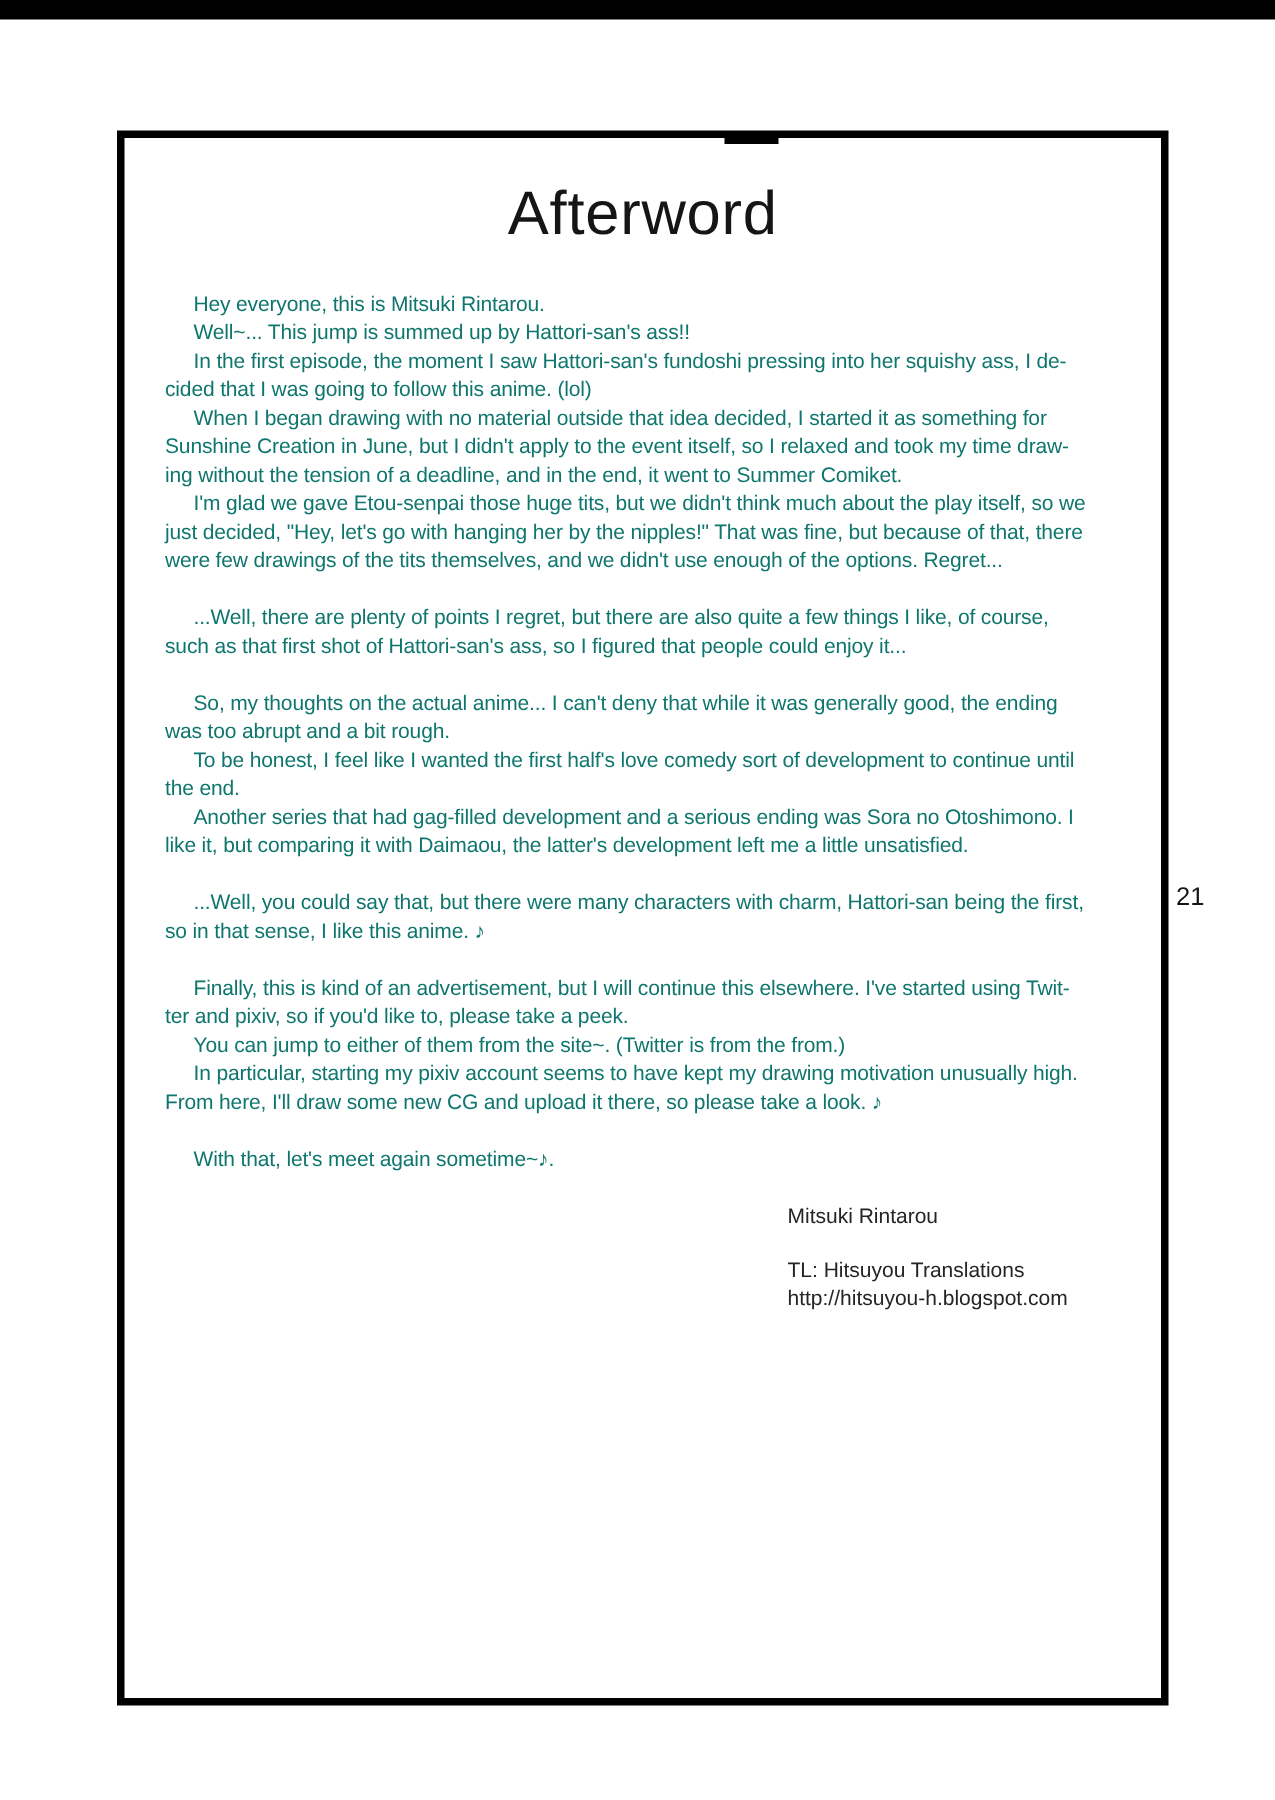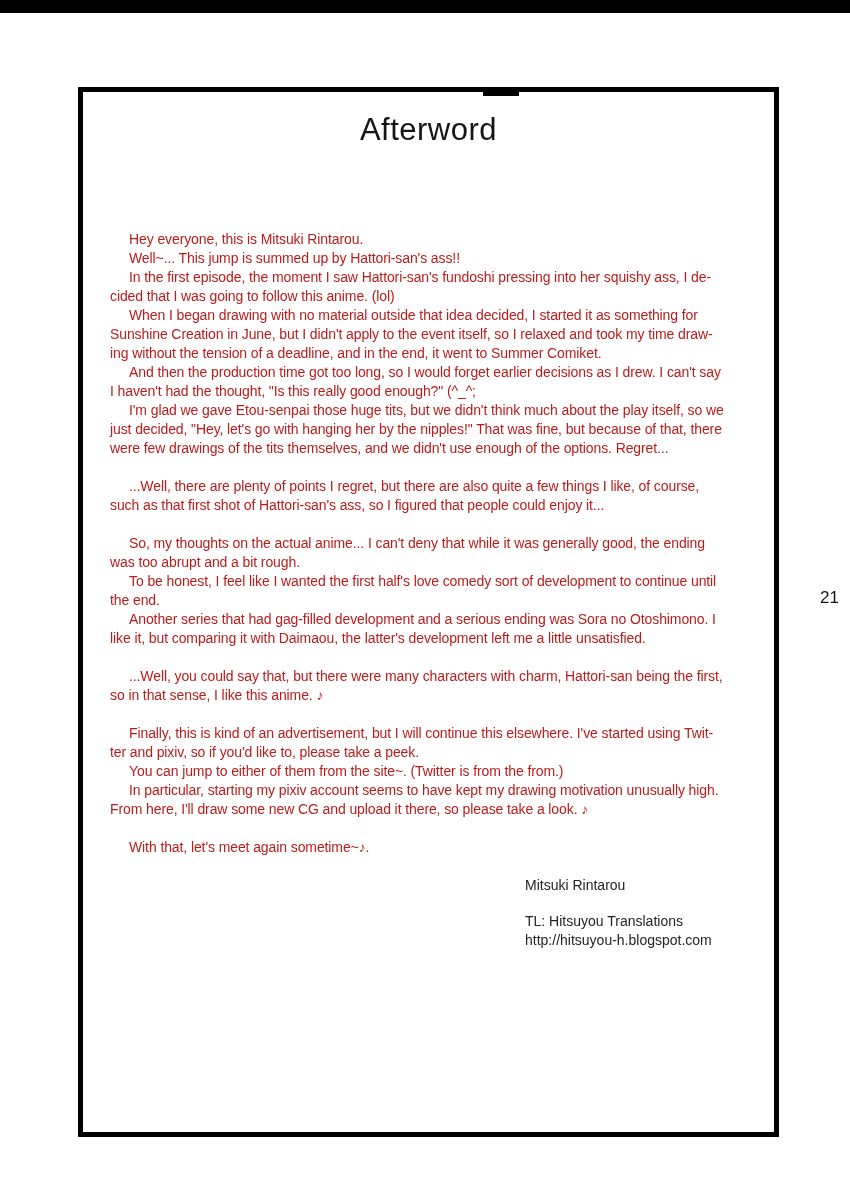--- a/index.html
+++ b/index.html
@@ -26,54 +26,54 @@
     box-sizing: border-box;
     background: #ffffff;
   }
   .border-notch {
     position: absolute;
     left: 400px; top: -2px;
     width: 36px; height: 6px;
     background: #000000;
   }
   .title {
-    margin: 14px 0 0 0;
+    margin: 26px 0 0 0;
     text-align: center;
-    font-size: 31px;
+    font-size: 41px;
     font-weight: 400;
     letter-spacing: 0.5px;
     color: #151515;
     line-height: 48px;
   }
   .body-text {
-    margin-top: 76px;
+    margin-top: 27px;
     padding-left: 27px;
     padding-right: 24px;
     font-size: 14px;
     line-height: 19px;
     letter-spacing: -0.1px;
-    color: #b91c1c;
+    color: #0f766e;
   }
   .para {
     white-space: nowrap;
     text-indent: 19px;
     margin: 0;
   }
   .para.gap { margin-bottom: 19px; }
   .signature {
     padding-left: 442px;
     font-size: 14px;
     line-height: 19px;
     color: #242424;
     margin-top: 15px;
   }
   .sig-gap { height: 17px; }
   .page-number {
     position: absolute;
-    left: 820px; top: 588px;
+    left: 784px; top: 588px;
     font-size: 17px;
     font-weight: 400;
     color: #151515;
   }
 </style>
 </head>
 <body>
 
 <div class="canvas">
 
@@ -85,21 +85,20 @@
 
     <div class="border-notch"></div>
 
     <h1 class="title">Afterword</h1>
 
     <div class="body-text">
         <div class="para">Hey everyone, this is Mitsuki Rintarou.</div>
         <div class="para">Well~... This jump is summed up by Hattori-san's ass!!</div>
         <div class="para">In the first episode, the moment I saw Hattori-san's fundoshi pressing into her squishy ass, I de-<br>cided that I was going to follow this anime. (lol)</div>
         <div class="para">When I began drawing with no material outside that idea decided, I started it as something for<br>Sunshine Creation in June, but I didn't apply to the event itself, so I relaxed and took my time draw-<br>ing without the tension of a deadline, and in the end, it went to Summer Comiket.</div>
-        <div class="para">And then the production time got too long, so I would forget earlier decisions as I drew. I can't say<br>I haven't had the thought, "Is this really good enough?" (^_^;</div>
         <div class="para gap">I'm glad we gave Etou-senpai those huge tits, but we didn't think much about the play itself, so we<br>just decided, "Hey, let's go with hanging her by the nipples!" That was fine, but because of that, there<br>were few drawings of the tits themselves, and we didn't use enough of the options. Regret...</div>
         <div class="para gap">...Well, there are plenty of points I regret, but there are also quite a few things I like, of course,<br>such as that first shot of Hattori-san's ass, so I figured that people could enjoy it...</div>
         <div class="para">So, my thoughts on the actual anime... I can't deny that while it was generally good, the ending<br>was too abrupt and a bit rough.</div>
         <div class="para">To be honest, I feel like I wanted the first half's love comedy sort of development to continue until<br>the end.</div>
         <div class="para gap">Another series that had gag-filled development and a serious ending was Sora no Otoshimono. I<br>like it, but comparing it with Daimaou, the latter's development left me a little unsatisfied.</div>
         <div class="para gap">...Well, you could say that, but there were many characters with charm, Hattori-san being the first,<br>so in that sense, I like this anime. ♪</div>
         <div class="para">Finally, this is kind of an advertisement, but I will continue this elsewhere. I've started using Twit-<br>ter and pixiv, so if you'd like to, please take a peek.</div>
         <div class="para">You can jump to either of them from the site~. (Twitter is from the from.)</div>
         <div class="para gap">In particular, starting my pixiv account seems to have kept my drawing motivation unusually high.<br>From here, I'll draw some new CG and upload it there, so please take a look. ♪</div>
         <div class="para gap">With that, let's meet again sometime~♪.</div>

